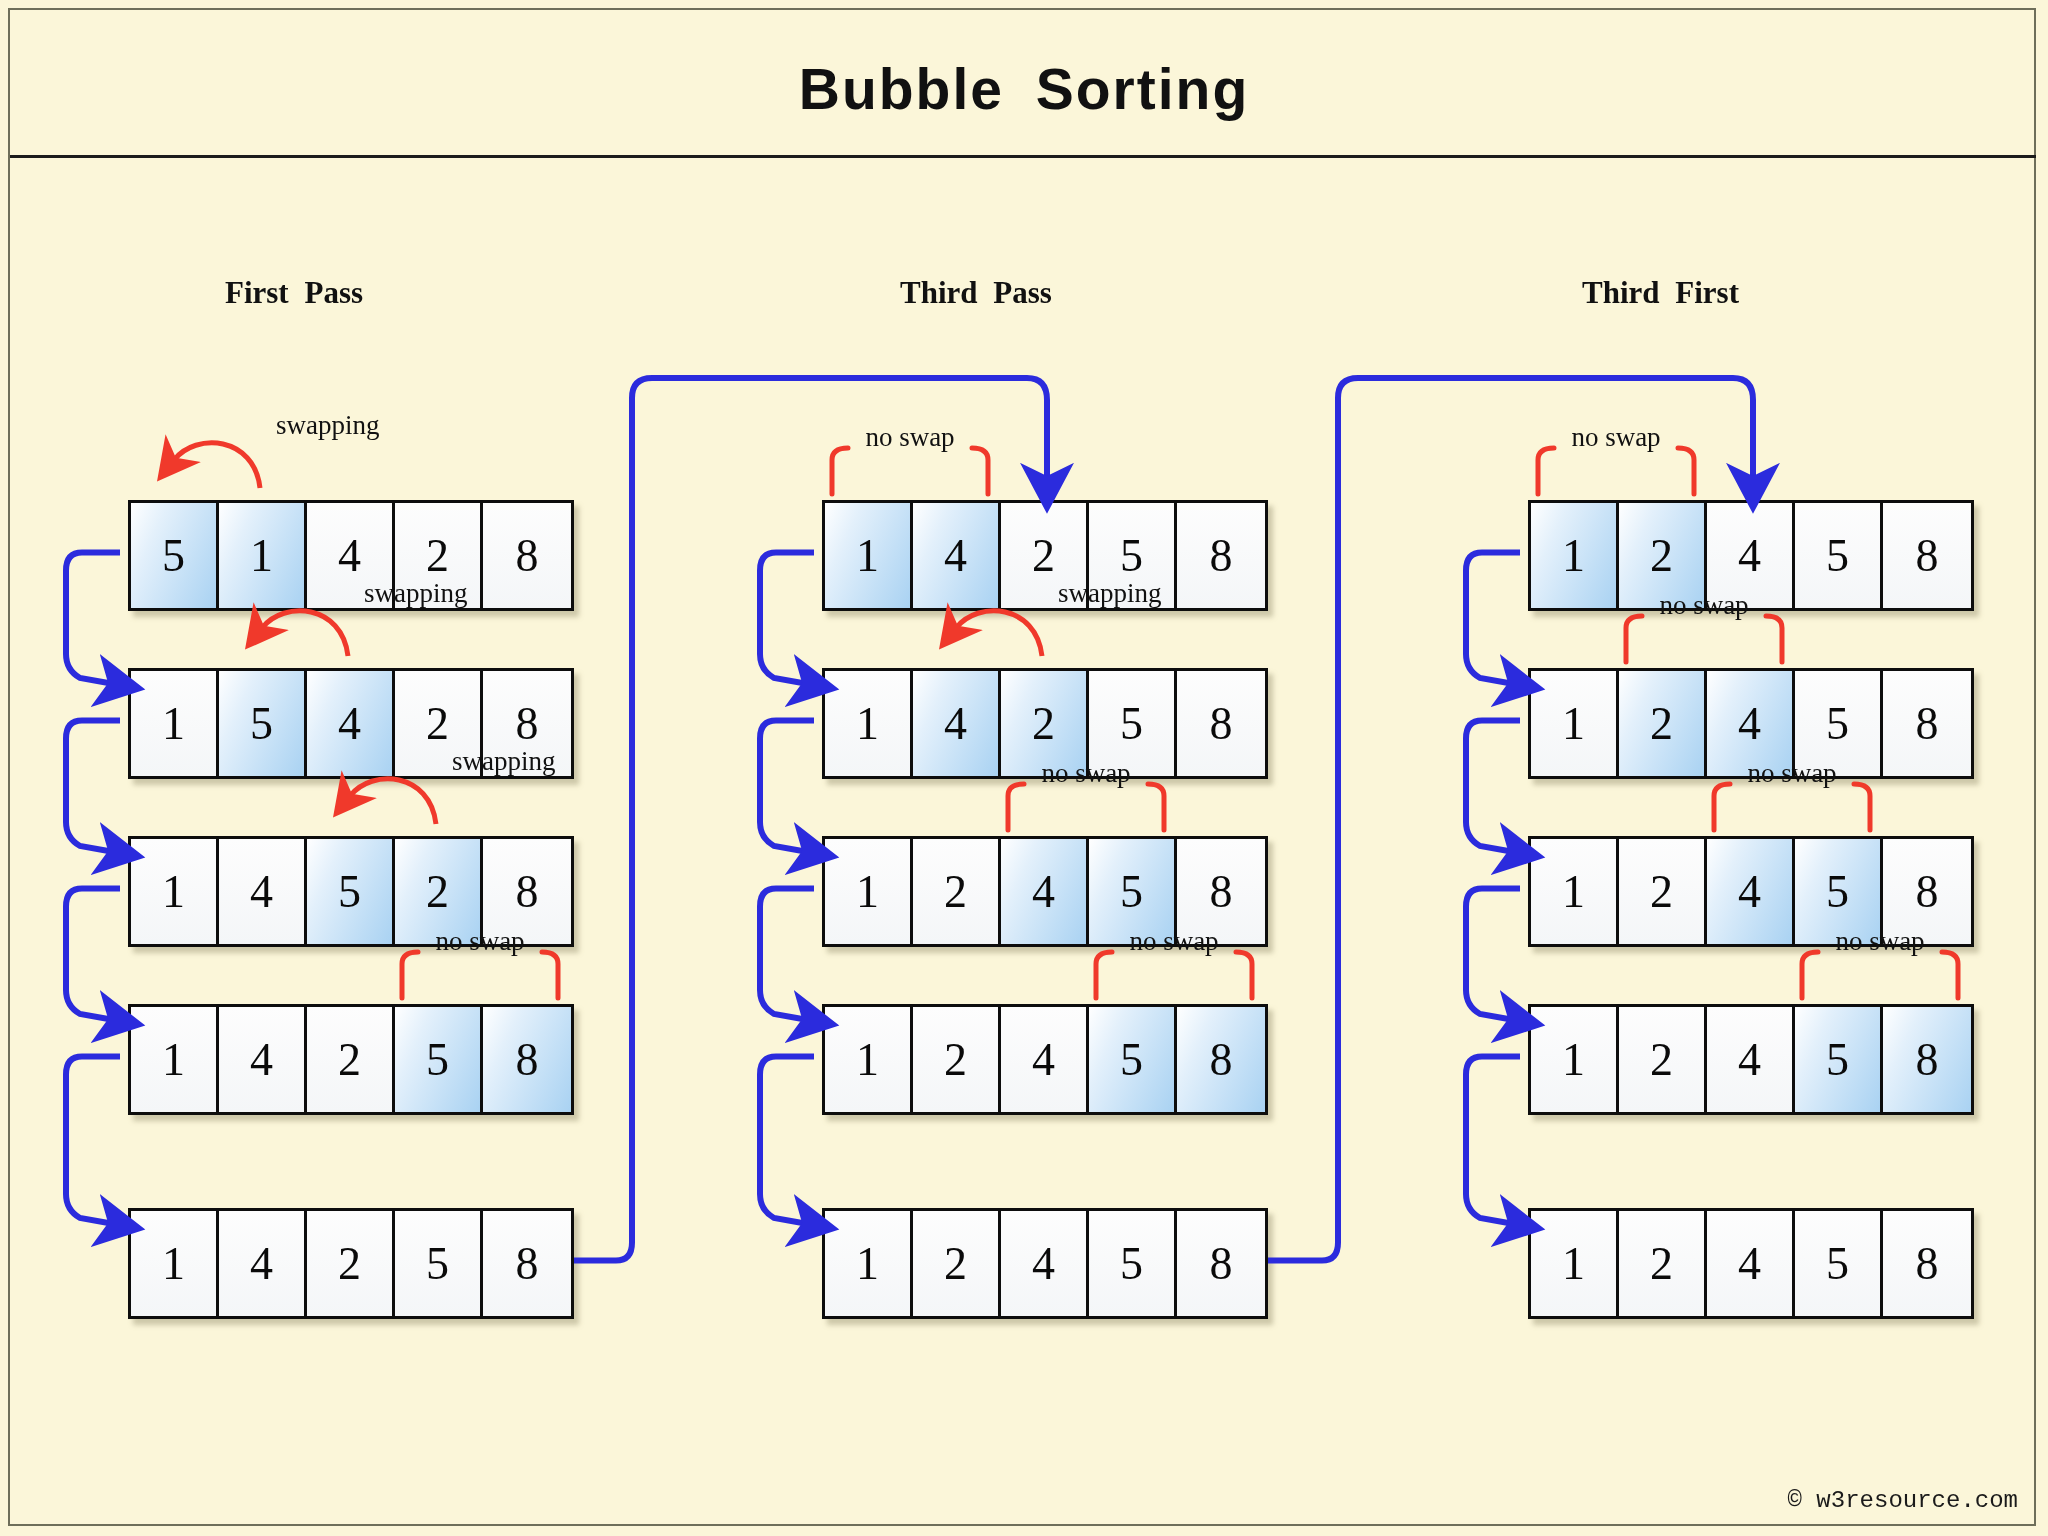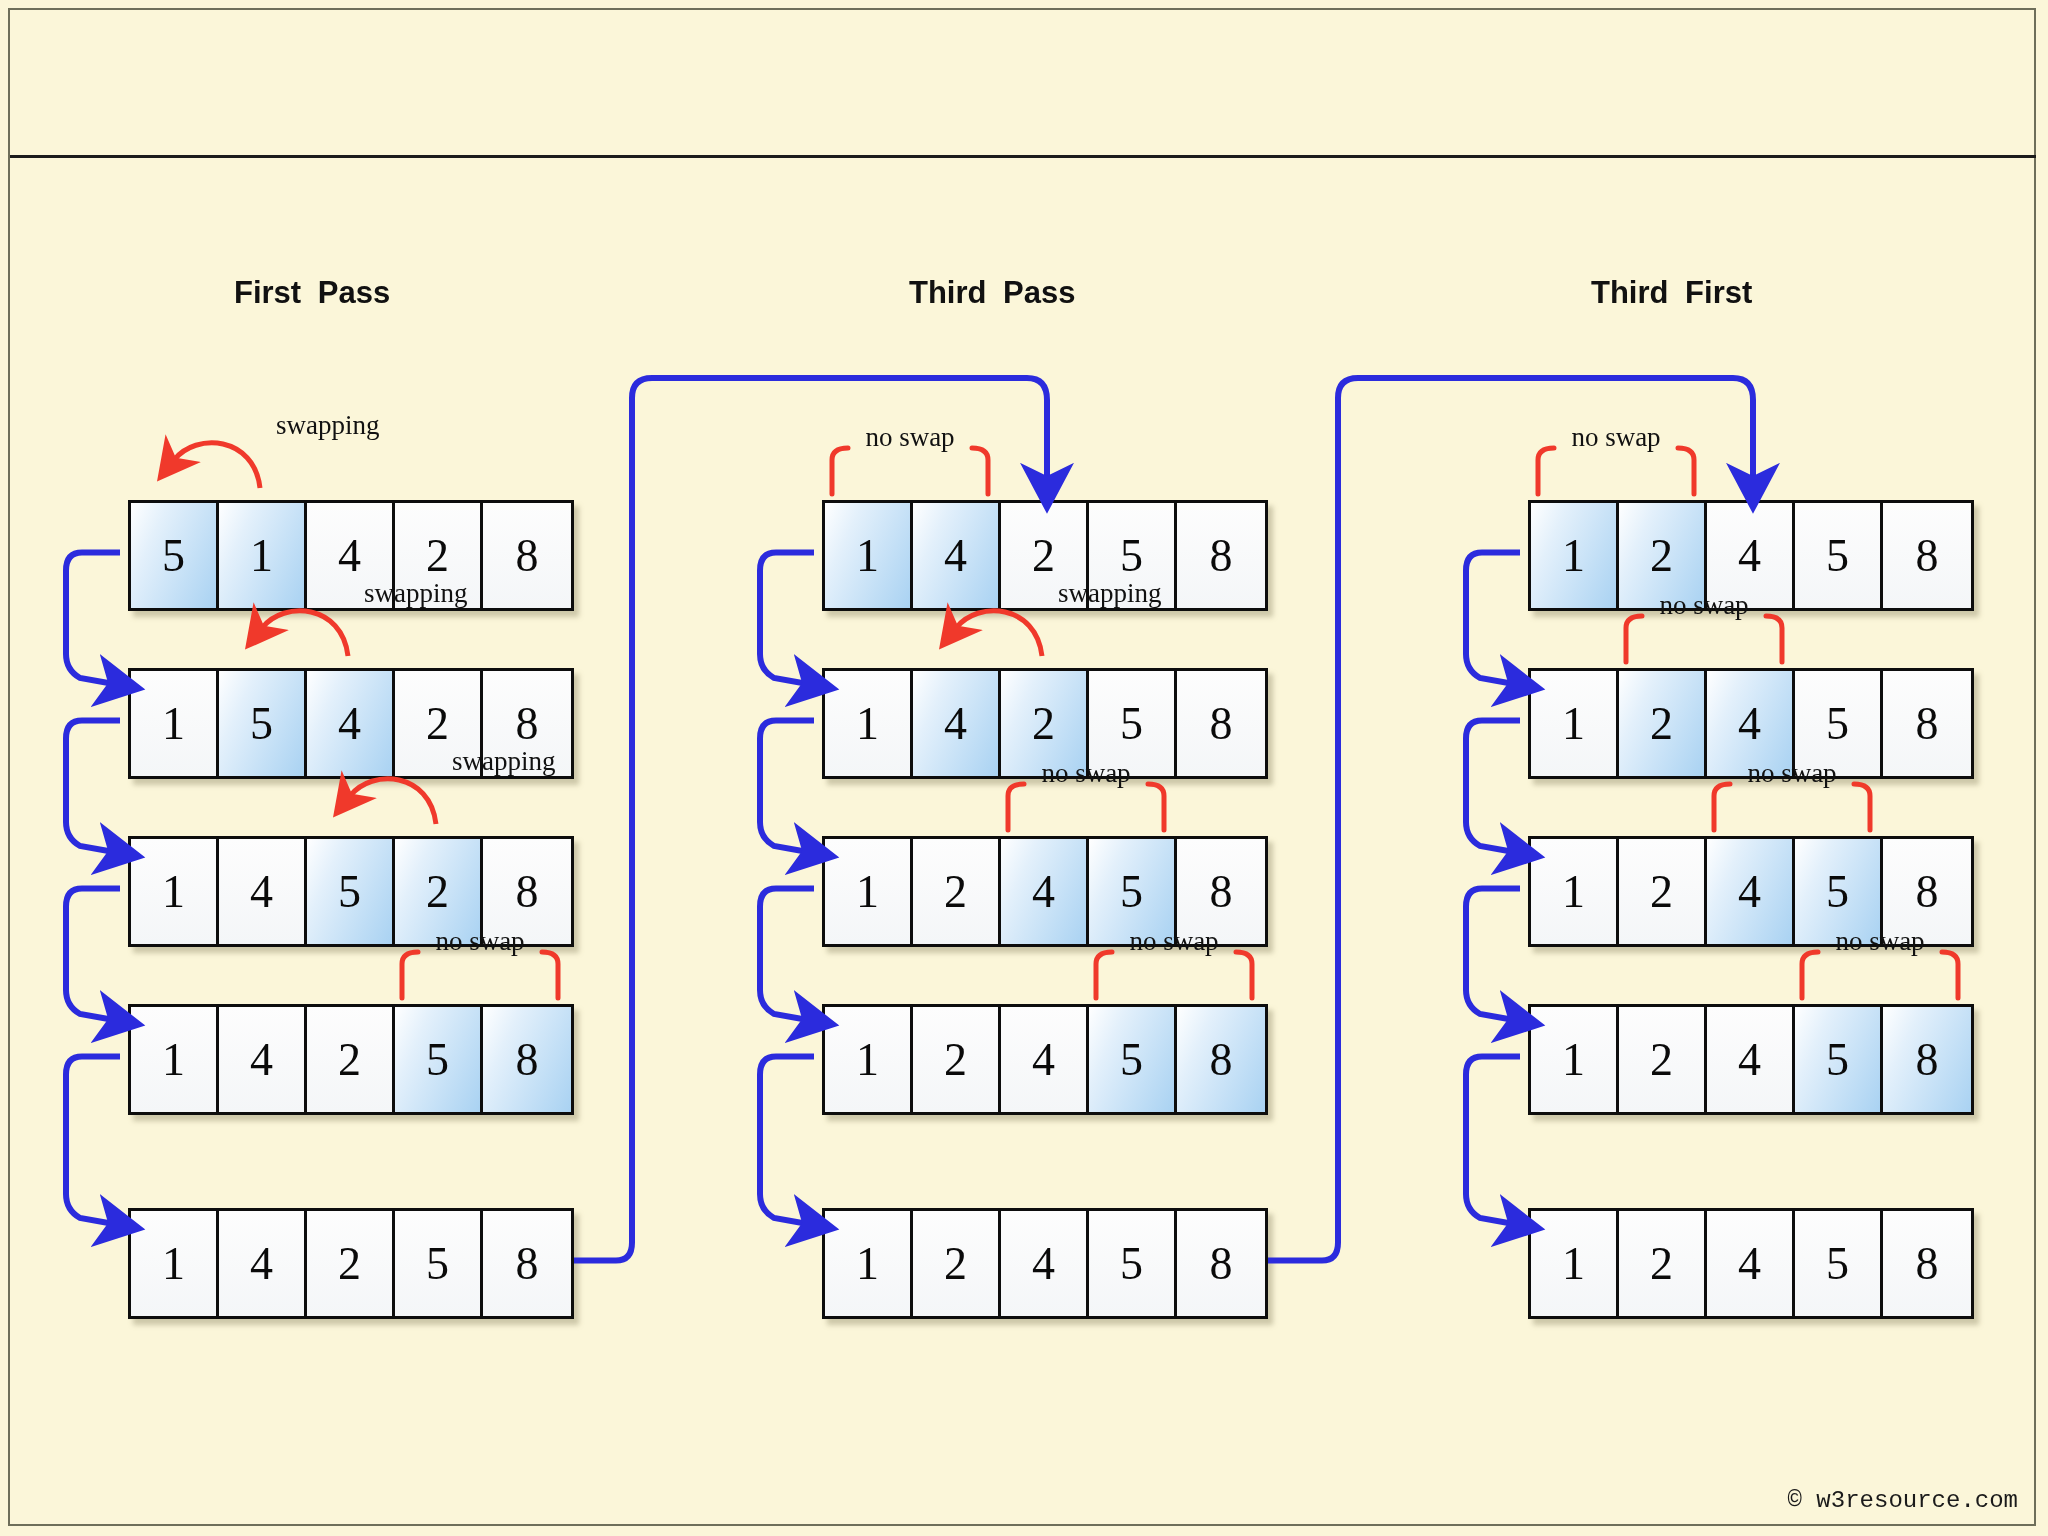--- a/index.html
+++ b/index.html
@@ -43,27 +43,26 @@
     text-align: center;
     font-family: "Liberation Sans", sans-serif;
     font-weight: bold;
     font-size: 57px;
     letter-spacing: 2px;
     color: #111111;
     word-spacing: 14px;
   }
   .pass-title {
     position: absolute;
-    font-family: Liberation Sans, sans-serif;
+    font-family: Liberation Serif, serif;
     font-weight: bold;
     font-size: 31px;
     color: #111111;
     word-spacing: 8px;
     white-space: nowrap;
-    margin-left: 9px;
   }
 
   
   .array-row {
     position: absolute;
     display: flex;
     border: 3px solid #0d0d0d;
     box-sizing: content-box;
     background: #ffffff;
     box-shadow: 5px 6px 5px rgba(120,115,80,.35);
@@ -113,20 +112,21 @@
     color: #1a1a1a;
     letter-spacing: 0px;
   }
 </style>
 </head>
 <body>
 
 <div id="root">
   <div class="frame"></div>
 
+  <div class="page-title">Bubble  Sorting</div>
   <div class="title-rule"></div>
 
   <div class="pass-title" id="pt0" style="left:225px; top:275px;">First  Pass</div>
   <div class="pass-title" id="pt1" style="left:900px; top:275px;">Third  Pass</div>
   <div class="pass-title" id="pt2" style="left:1582px; top:275px;">Third  First</div>
 
   <div id="rows-layer">
       <div class="array-row" style="left: 128px; top: 500px;">
         <div class="cell hl" style="width: 88px; height: 105px;">5</div>
         <div class="cell hl" style="width: 88px; height: 105px;">1</div>

